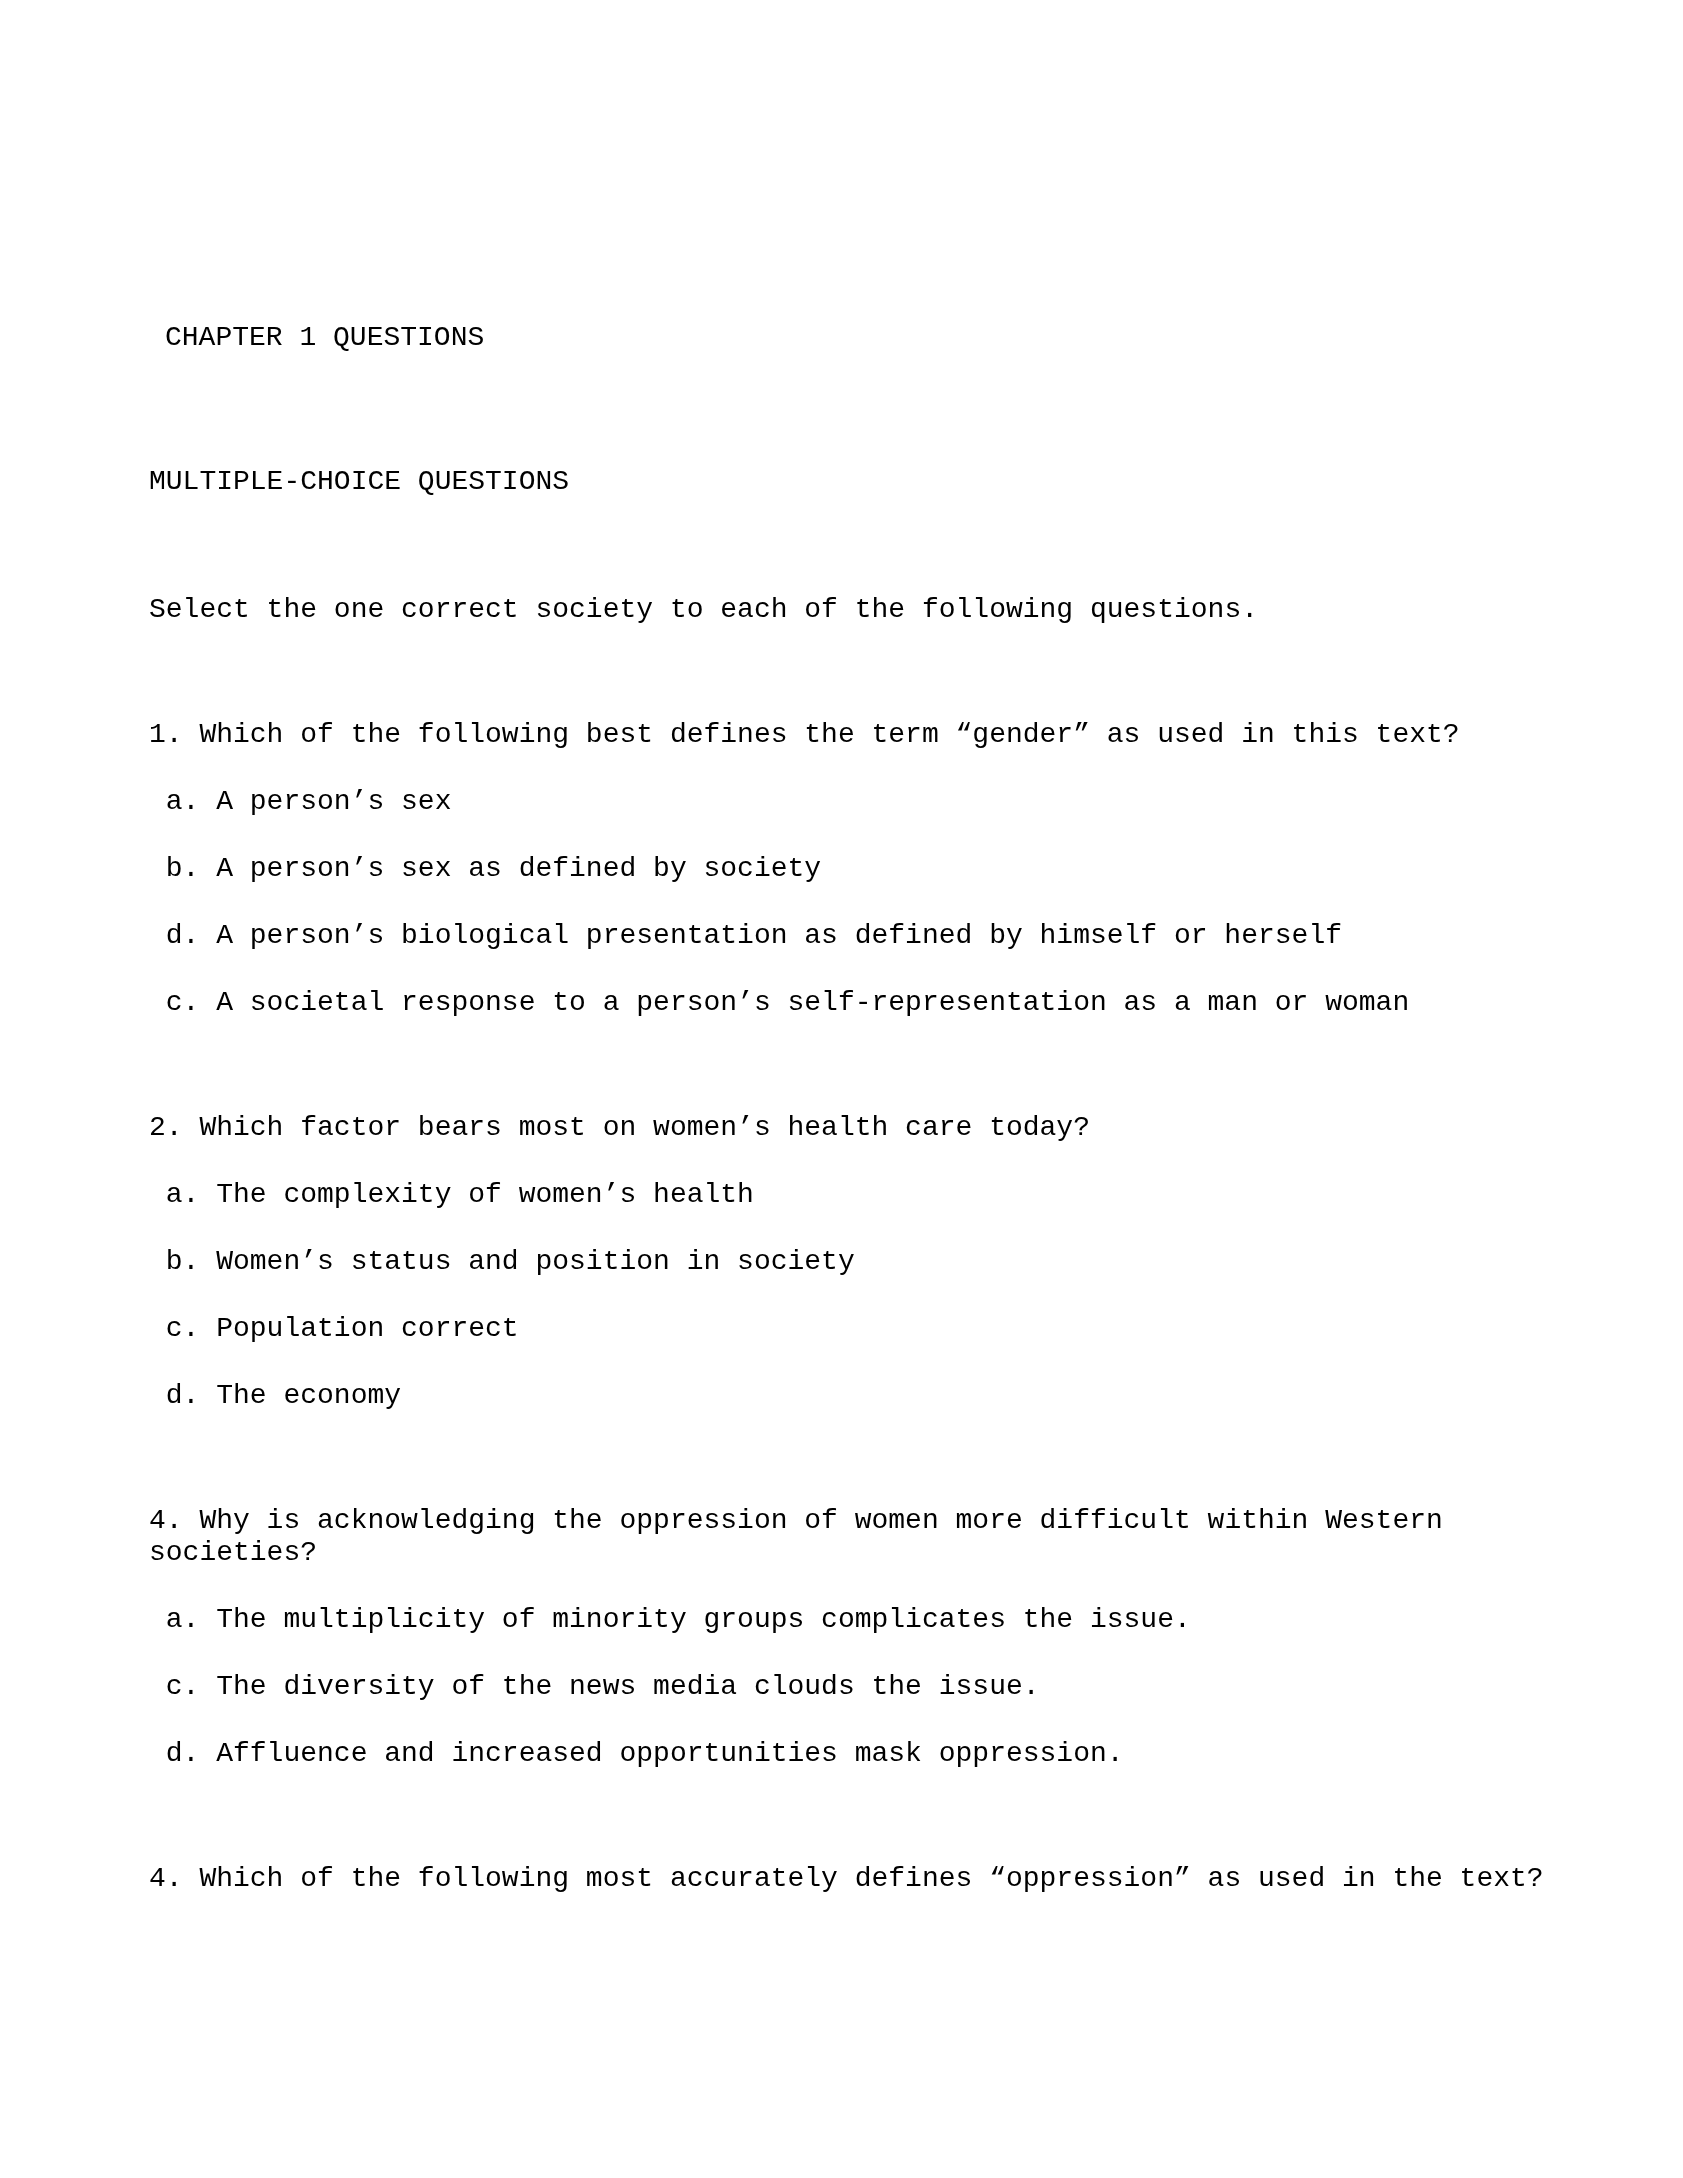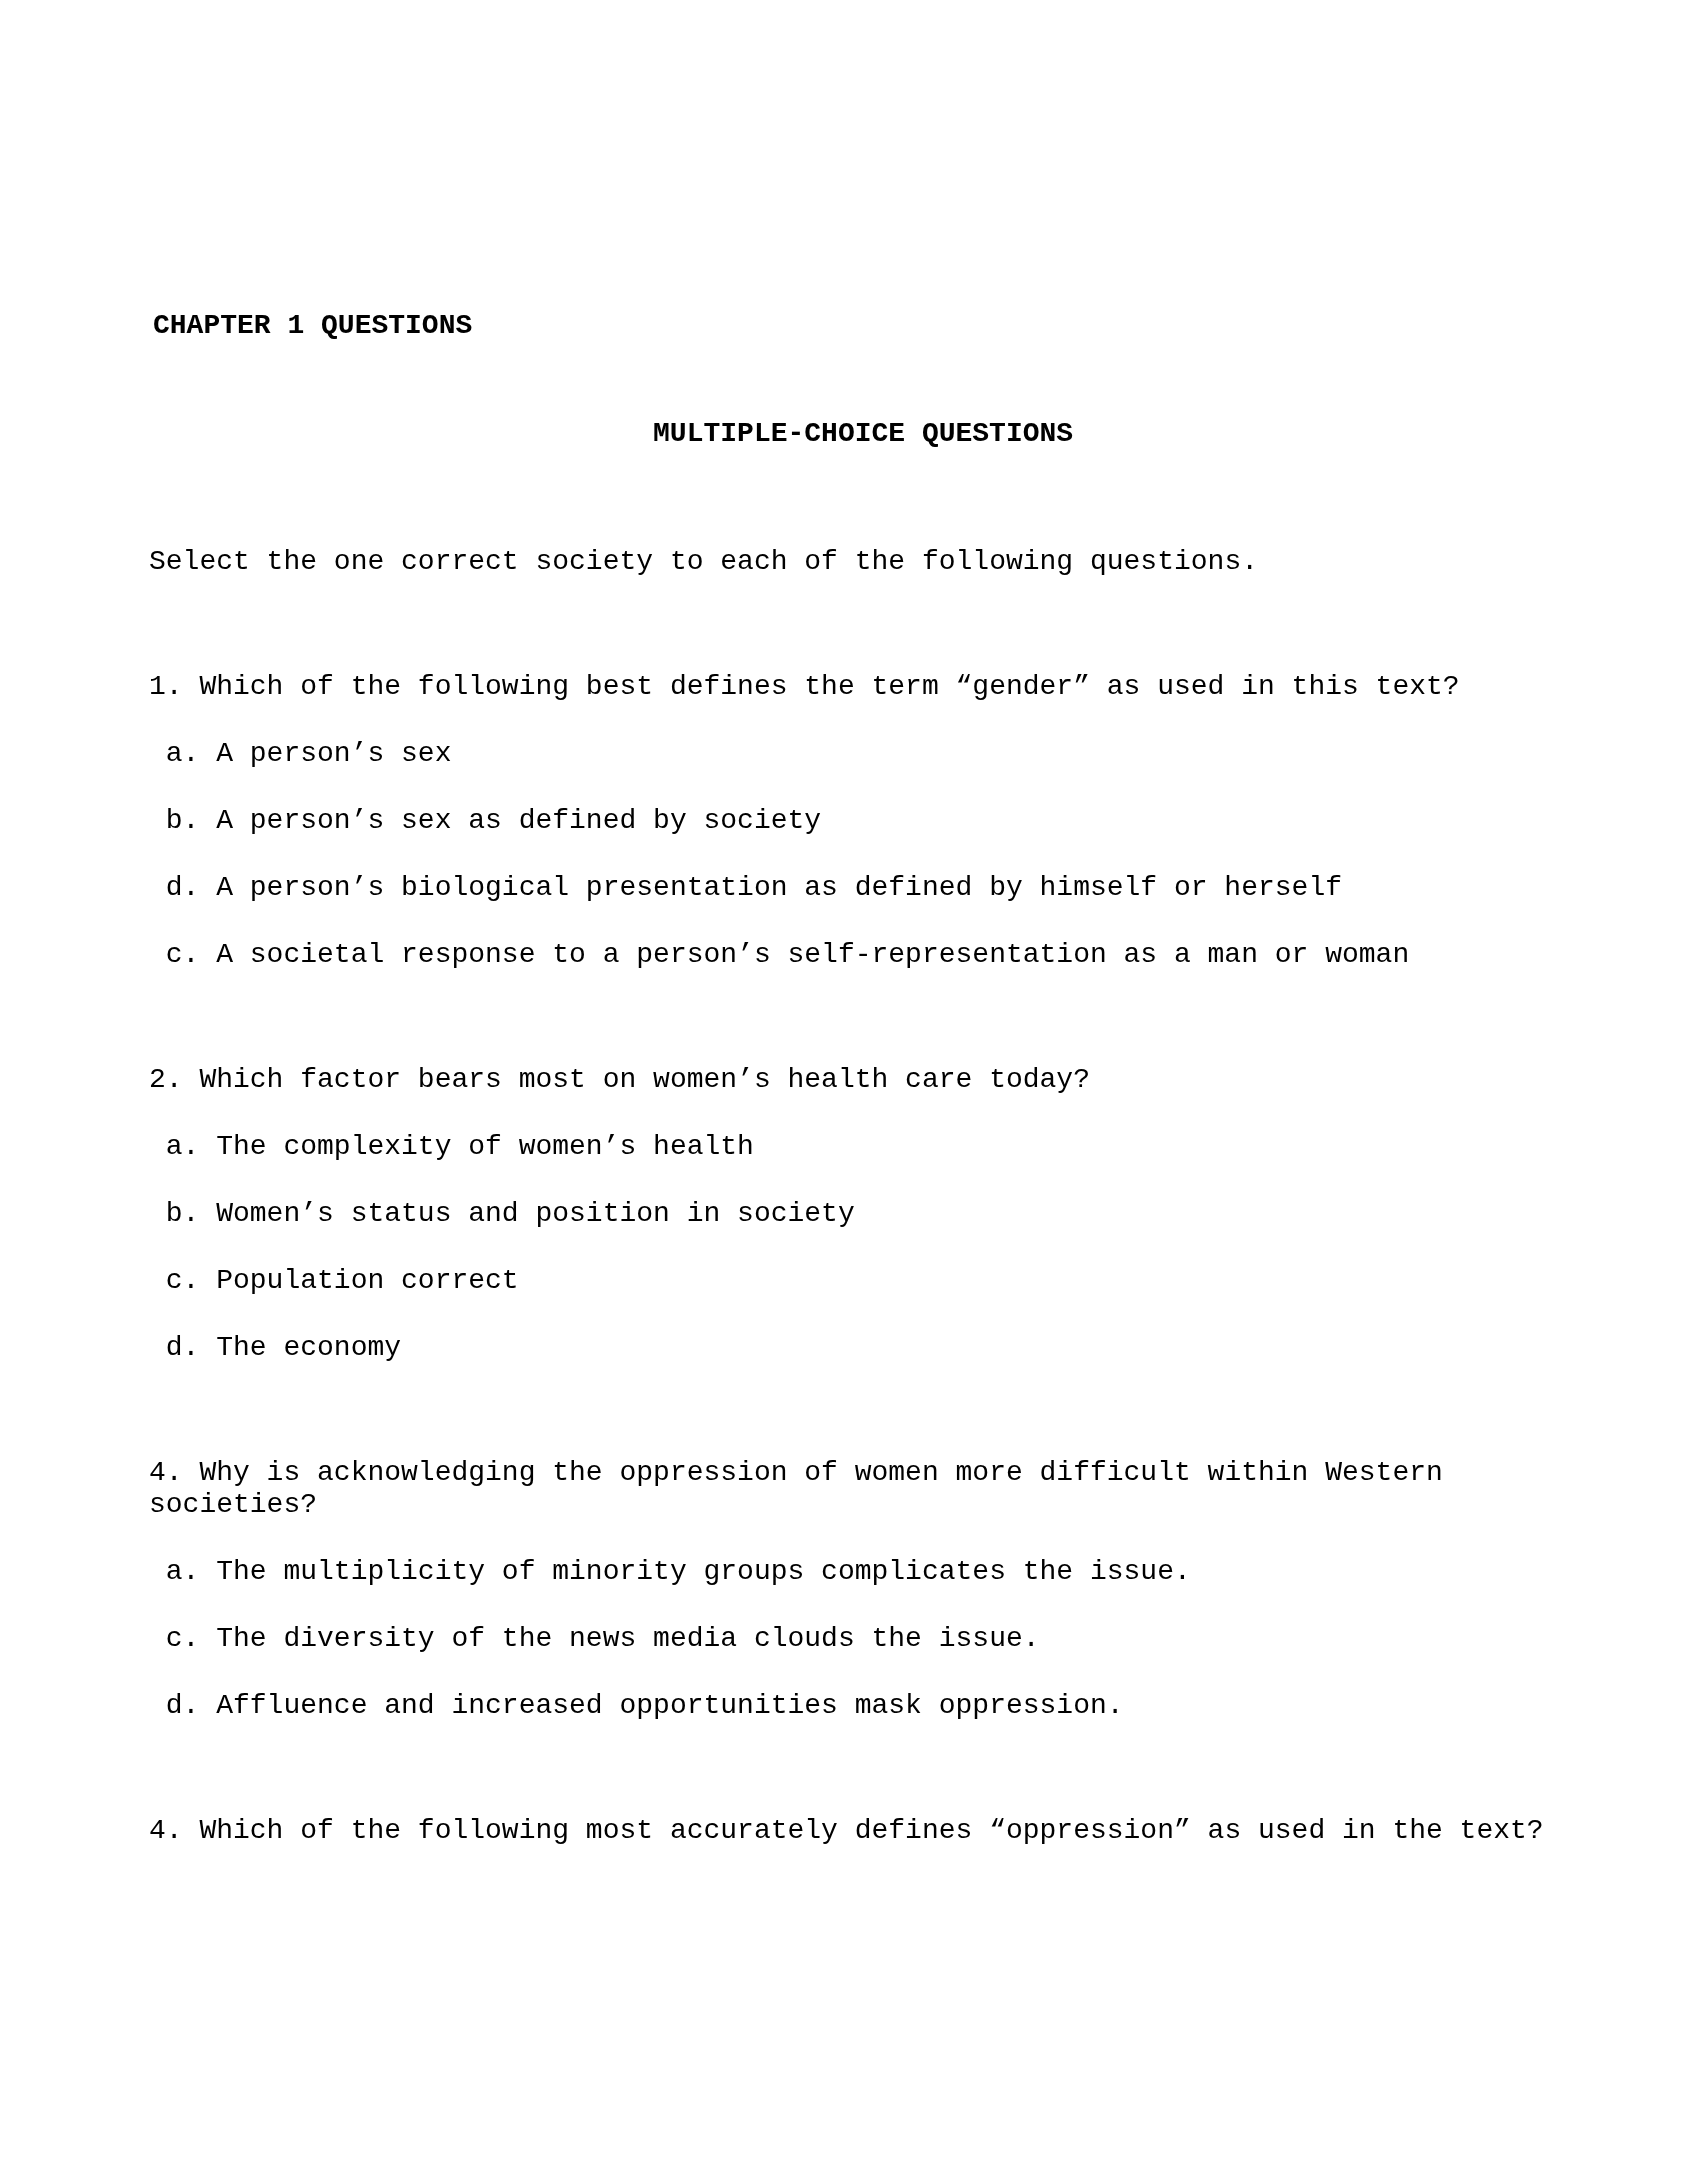--- a/index.html
+++ b/index.html
@@ -21,28 +21,27 @@
     width: 1683px;
     height: 2178px;
     padding-top: 306px;
     padding-left: 149px;
   }
   .content {
     width: 85ch;
   }
   .doc-title {
     font: inherit;
-    font-weight: bold;
-    margin: 4px;
+    font-weight: normal;
+    margin: 16px;
   }
   .section-heading {
     font: inherit;
-    font-weight: bold;
-    margin: 76px 0 0 0;
-    text-align: center;
+    font-weight: normal;
+    margin: 112px 0 0 0;
   }
   .instructions {
     margin: 96px 0 0 0;
   }
   .question-block {
     margin: 93px 0 0 0;
   }
   .question-line {
     margin: 0;
   }

